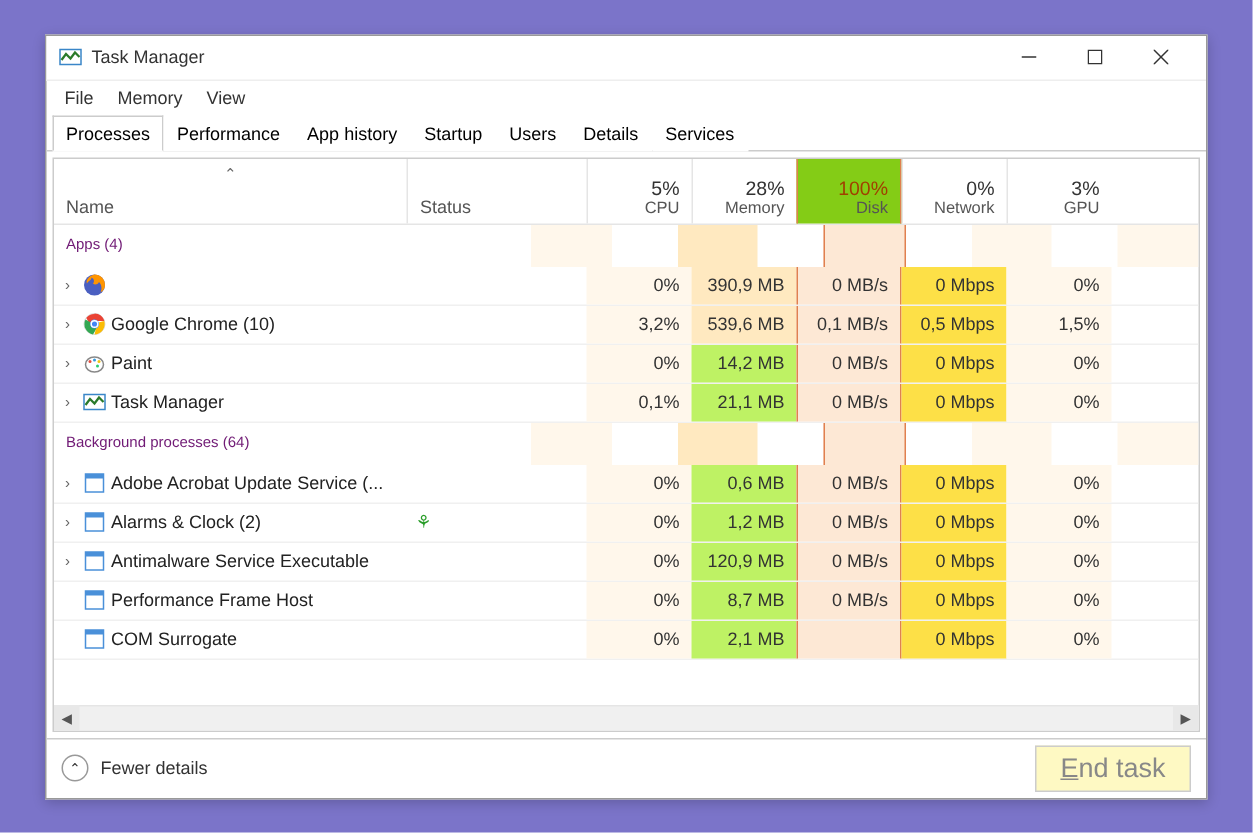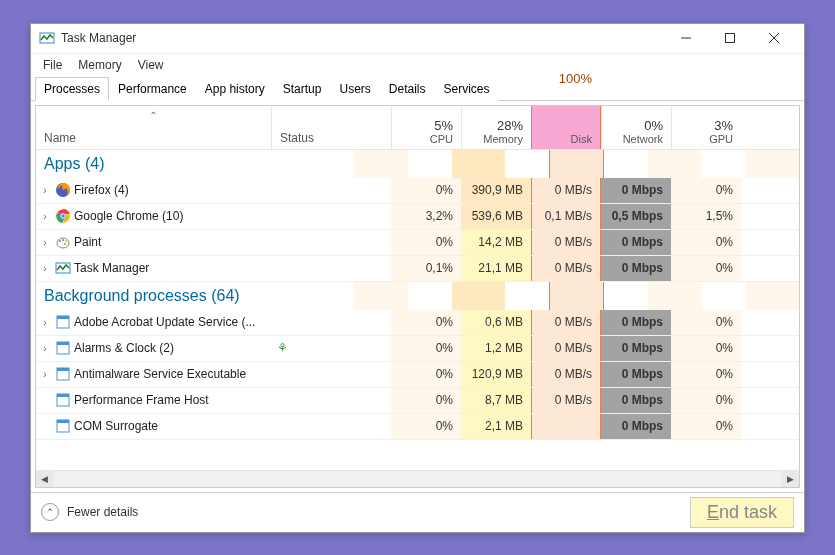--- a/index.html
+++ b/index.html
@@ -14,44 +14,44 @@
 .menu-item { padding: 2px 8px; cursor: pointer; }
 .tabbar { display: flex; border-bottom: 1px solid #ccc; padding: 0 4px; position: relative; }
 .tab { padding: 4px 8px; font-size: 12px; border: 1px solid transparent; cursor: pointer; position: relative; bottom: -1px; background: #fff; }
 .tab.active { border: 1px solid #ccc; border-bottom: 1px solid #fff; }
 .content { flex: 1; display: flex; flex-direction: column; border: 1px solid #ccc; margin: 4px; min-height: 0; }
 .header-row { display: flex; height: 44px; border-bottom: 1px solid #e5e5e5; font-size: 12px; color: #555; position: relative; }
 .col-name { width: 235px; display: flex; flex-direction: column; justify-content: flex-end; padding: 0 8px 4px; position: relative; }
 .col-name .sort { position: absolute; top: 4px; left: 50%; transform: translateX(-50%); font-size: 10px; color: #666; }
 .col-status { width: 120px; display: flex; align-items: flex-end; padding: 0 8px 4px; border-left: 1px solid #e5e5e5; }
 .col-num { width: 70px; display: flex; flex-direction: column; align-items: flex-end; justify-content: flex-end; padding: 2px 8px 4px; border-left: 1px solid #e5e5e5; }
-.col-num.highlight { background: #f9a8d4; border-left: 1px solid #e08050; border-right: 1px solid #e08050; gap: 47px; }
+.col-num.highlight { background: #84cc16; border-left: 1px solid #e08050; border-right: 1px solid #e08050; }
 .col-num .pct { font-size: 13px; color: #333; }
 .col-num.highlight .pct { color: #a04000; }
 .col-num .lbl { font-size: 11px; color: #555; }
 .grid-body { flex: 1; overflow-y: scroll; overflow-x: auto; font-size: 12px; }
-.group-row { display: flex; align-items: center; height: 28px; color: #0369a1; font-size: 16px; gap: 44px; }
+.group-row { display: flex; align-items: center; height: 28px; color: #701a75; font-size: 10px; gap: 44px; }
 .group-row .gname { padding-left: 8px; width: 355px; }
 .group-row .gc { width: 70px; height: 100%; }
 .gc.cpu { background: #fff7eb; }
 .gc.mem { background: #ffe9c0; }
 .gc.dsk { background: #fde8d5; border-left: 1px solid #e08050; border-right: 1px solid #e08050; }
 .gc.net { background: #fff7eb; }
 .gc.gpu { background: #fff7eb; }
 .proc-row { display: flex; align-items: center; height: 26px; border-bottom: 1px solid #f0f0f0; }
 .proc-row .exp { width: 18px; text-align: center; color: #666; cursor: pointer; font-size: 10px; }
 .proc-row .ico { width: 18px; height: 16px; display: flex; align-items: center; justify-content: center; }
 .proc-row .pname { flex: 1; padding-left: 2px; color: #222; white-space: nowrap; overflow: hidden; text-overflow: ellipsis;}
 .proc-row .status-cell { width: 120px; display:flex; align-items:center; justify-content:flex-start; padding-left:6px; }
 .proc-row .name-wrap { width: 235px; display: flex; align-items: center; }
 .cell { width: 70px; height: 100%; display: flex; align-items: center; justify-content: flex-end; padding-right: 8px; color: #333; }
 .cell.cpu { background: #fff7eb; }
-.cell.mem { background: #fef9c3; }
+.cell.mem { background: #bef264; }
 .cell.dsk { background: #fde8d5; border-left: 1px solid #e08050; border-right: 1px solid #e08050; }
-.cell.net { background: #a3a3a3; font-weight: bold; }
+.cell.net { background: #fde047; }
 .cell.gpu { background: #fff7eb; }
 .cell.shade1 { background: #ffe9c0; }
 .hscroll { height: 17px; border-top: 1px solid #e5e5e5; display: flex; align-items: center; background: #f0f0f0; }
 .hscroll .arrow { width: 17px; height: 17px; display: flex; align-items: center; justify-content: center; font-size: 9px; color: #555; cursor: pointer; background: #e8e8e8; }
 .hscroll .track { flex: 1; }
 .footer { height: 40px; border-top: 1px solid #ccc; display: flex; align-items: center; padding: 0 10px; }
 .fewer { display: flex; align-items: center; gap: 8px; cursor: pointer; font-size: 12px; color: #333; }
 .fewer .circ { width: 18px; height: 18px; border: 1px solid #999; border-radius: 50%; display: flex; align-items: center; justify-content: center; font-size: 9px; }
 .spacer { flex: 1; }
 .endtask { padding: 4px 16px; font-size: 18px; color: #888; background: #fef9c3; border: 1px solid #ccc; cursor: default; text-decoration: underline; text-decoration-color: transparent; }
@@ -151,21 +151,20 @@
         </div>
         <div class="proc-row">
           <div class="name-wrap">
             <span class="exp">›</span>
             <span class="ico">
               <svg width="16" height="16" viewBox="0 0 16 16">
                 <circle cx="8" cy="8" r="7" fill="#4a5fc1"></circle>
                 <path d="M8 1 C12 1 15 4 15 8 C15 10 14 12 12 13 C13 11 13 8 11 6 C10 8 8 8 7 7 C8 6 8 4 6 3 C6 5 4 5 3 7 C2 5 4 2 8 1 Z" fill="#ff9500"></path>
               </svg>
             </span>
-            <span class="pname">Firefox (4)</span>
           </div>
           <div class="status-cell"></div>
           <div class="cell cpu">0%</div>
           <div class="cell mem shade1">390,9 MB</div>
           <div class="cell dsk">0 MB/s</div>
           <div class="cell net">0 Mbps</div>
           <div class="cell gpu">0%</div>
         </div>
         <div class="proc-row">
           <div class="name-wrap">

